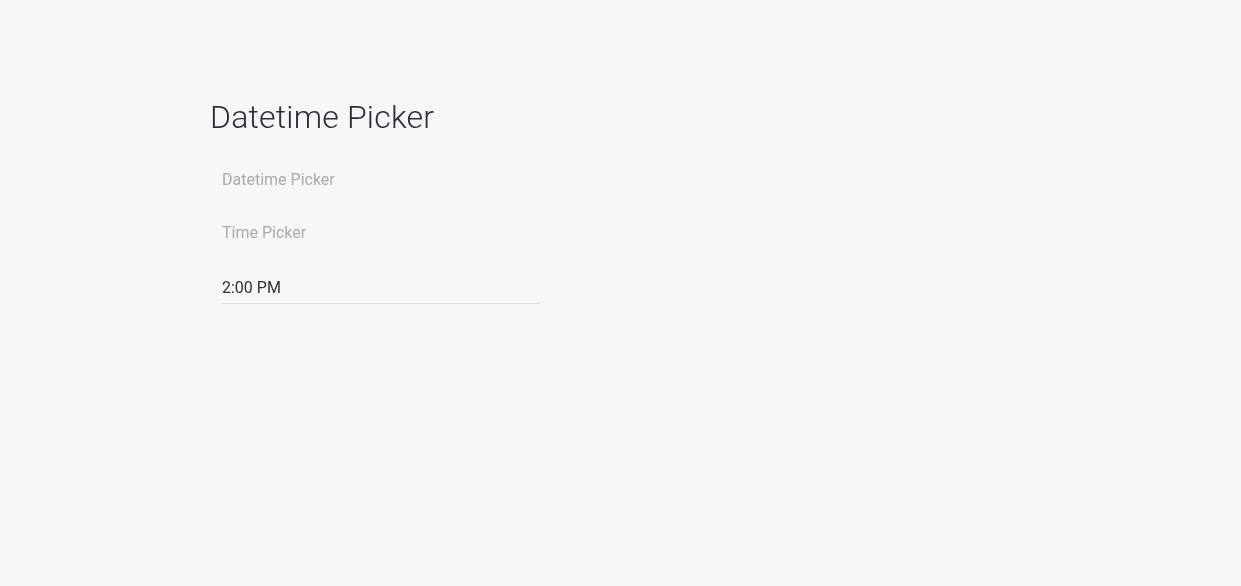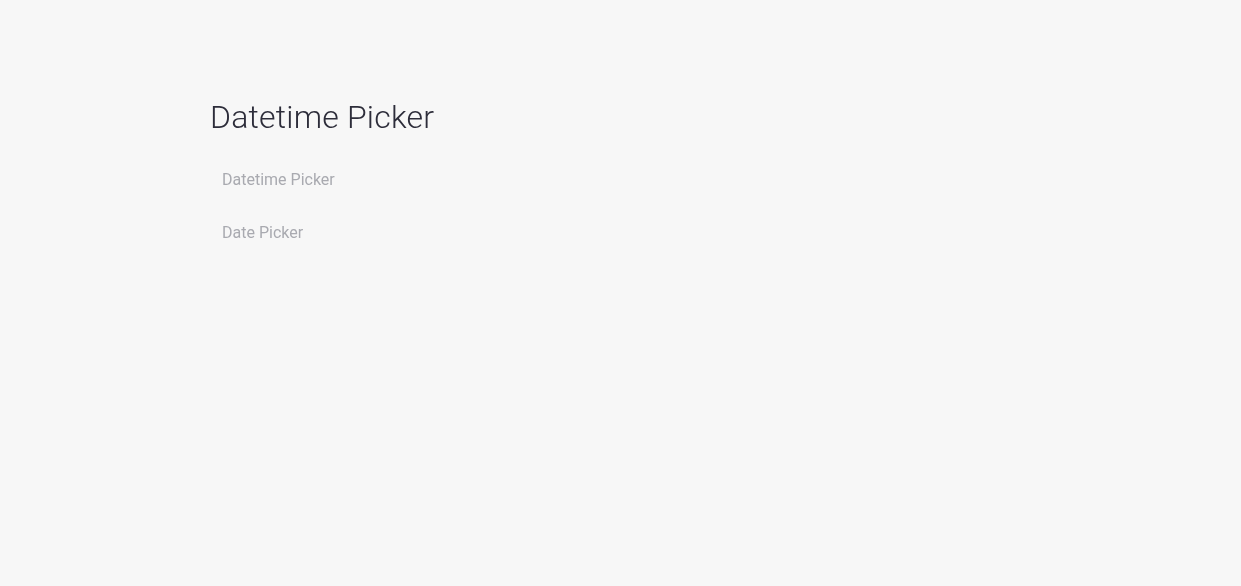--- a/index.html
+++ b/index.html
@@ -52,15 +52,16 @@
 
 <div class="container">
   <h1 class="page-title">Datetime Picker</h1>
 
   <div class="field-group">
     <label class="field-label">Datetime Picker</label>
   </div>
 
 
   <div class="field-group">
-    <label class="field-label">Date Picker</label>
+    <label class="field-label">Time Picker</label>
+    <input type="text" class="field-input" value="2:00 PM" style="">
   </div>
 </div>
 
 </body></html>

